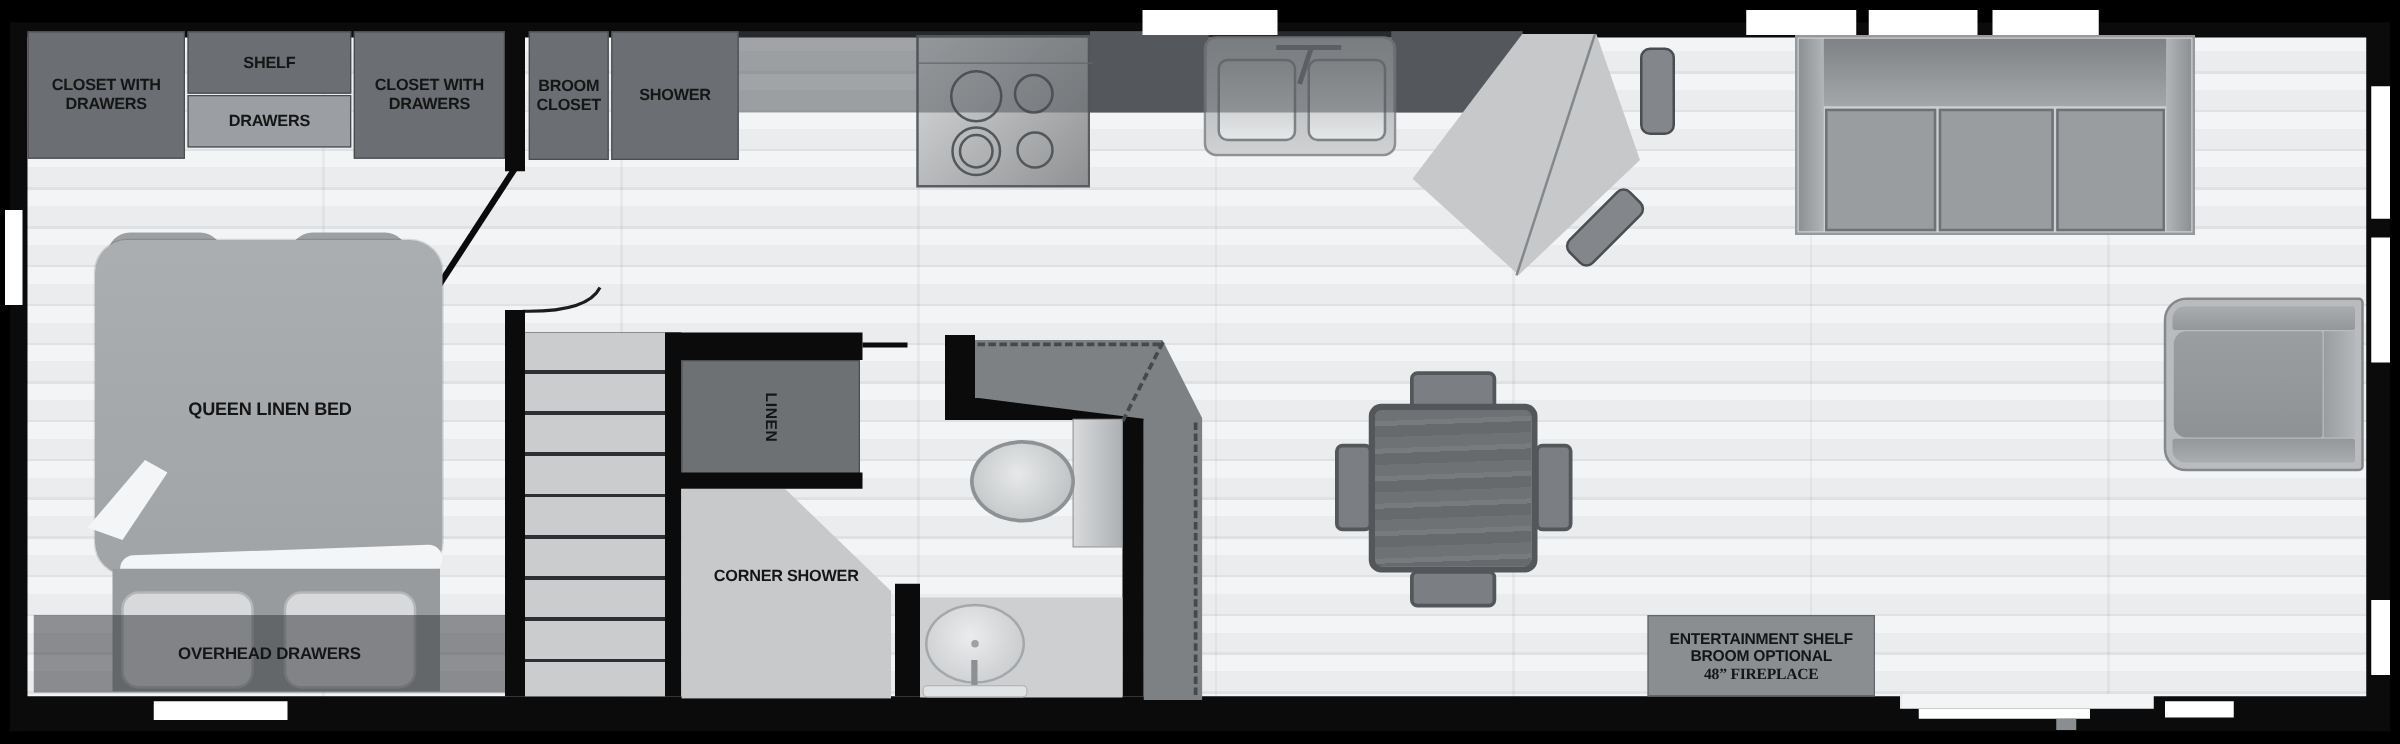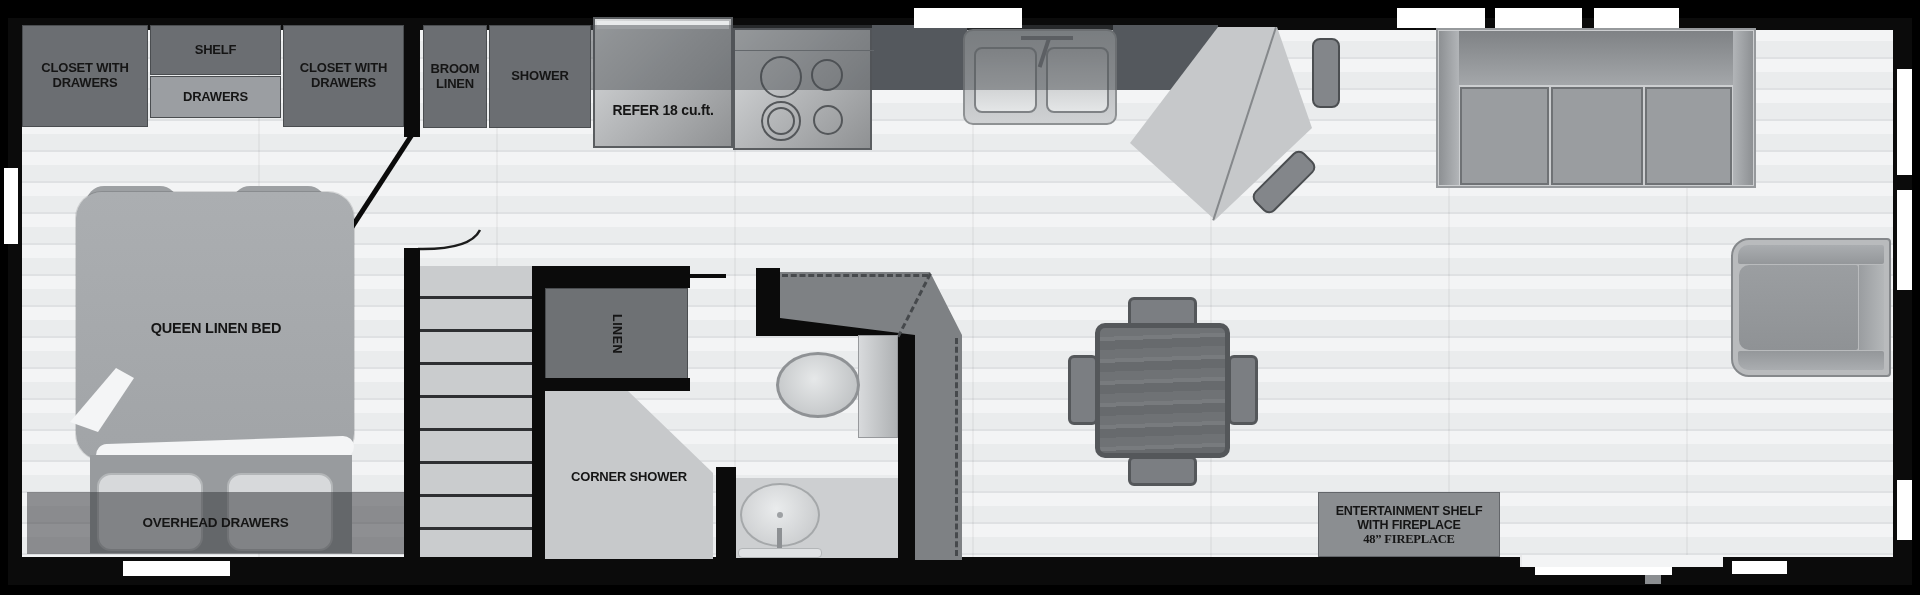--- a/index.html
+++ b/index.html
@@ -51,35 +51,29 @@
     <span class="lbl" style="width:105px;">CLOSET WITH DRAWERS</span>
   </div>
 
   <div class="abs wall" style="left:404px;top:25px;width:16px;height:112px;"></div>
   <div class="abs" style="left:412px;top:130px;width:5px;height:118px;background:#0b0b0b;transform:rotate(33deg);transform-origin:top left;"></div>
   <svg class="abs" style="left:404px;top:130px;" width="90" height="125" viewBox="0 0 90 125">
     <path d="M 76 100 Q 66 120 14 119" fill="none" stroke="#1c1c1c" stroke-width="2.5"></path>
   </svg>
 
   <div class="abs cab" style="left:423px;top:25px;width:64px;height:103px;">
-    <span class="lbl" style="width:55px;">BROOM LINEN</span>
+    <span class="lbl" style="width:55px;">BROOM CLOSET</span>
   </div>
   <div class="abs cab" style="left:489px;top:25px;width:102px;height:103px;">
     <span class="lbl">SHOWER</span>
   </div>
 
   <div class="abs" style="left:872px;top:25px;width:95px;height:65px;background:#60646a;"></div>
   <div class="abs" style="left:1113px;top:25px;width:105px;height:65px;background:#60646a;"></div>
 
-  <div class="abs metal" style="left:593px;top:17px;width:140px;height:131px;">
-    <div class="abs" style="left:2px;top:2px;width:132px;height:8px;background:#e8eaeb;"></div>
-    <div class="abs centered" style="left:0;top:78px;width:136px;height:28px;">
-      <span class="lbl" style="font-size:14px;">REFER 18 cu.ft.</span>
-    </div>
-  </div>
 
   <div class="abs metal" style="left:733px;top:28px;width:139px;height:122px;">
     <div class="abs circ" style="left:25px;top:26px;width:42px;height:42px;"></div>
     <div class="abs circ" style="left:76px;top:29px;width:32px;height:32px;"></div>
     <div class="abs circ" style="left:26px;top:71px;width:40px;height:40px;">
       <div class="circ" style="position:absolute;left:4px;top:4px;width:28px;height:28px;"></div>
     </div>
     <div class="abs circ" style="left:78px;top:75px;width:30px;height:30px;"></div>
     <div class="abs" style="left:0;top:20px;width:139px;height:1px;background:#7e8184;"></div>
   </div>
@@ -120,21 +114,21 @@
   <div class="abs wall" style="left:532px;top:266px;width:13px;height:291px;"></div>
   <div class="abs wall" style="left:532px;top:266px;width:158px;height:22px;"></div>
   <div class="abs wall" style="left:690px;top:274px;width:36px;height:4px;"></div>
 
   <div class="abs cab" style="left:545px;top:288px;width:143px;height:92px;background:#6e7174;">
     <span class="lbl" style="transform:rotate(90deg);font-size:12.5px;letter-spacing:0.5px;">LINEN</span>
   </div>
   <div class="abs wall" style="left:532px;top:378px;width:158px;height:13px;"></div>
 
   <div class="abs" style="left:545px;top:391px;width:168px;height:168px;background:#c7c9cb;clip-path:polygon(0 0,83px 0,168px 82px,168px 168px,0 168px);"></div>
-  <div class="abs centered" style="left:545px;top:468px;width:168px;height:18px;">
+  <div class="abs centered" style="left:545px;top:452px;width:168px;height:18px;">
     <span class="lbl">CORNER SHOWER</span>
   </div>
   <div class="abs wall" style="left:716px;top:467px;width:20px;height:90px;"></div>
 
   <div class="abs wall" style="left:756px;top:268px;width:24px;height:68px;"></div>
   <div class="abs wall" style="left:756px;top:318px;width:159px;height:18px;"></div>
   <div class="abs wall" style="left:898px;top:318px;width:17px;height:239px;"></div>
 
   <div class="abs" style="left:780px;top:272px;width:182px;height:288px;background:#7e8184;clip-path:polygon(0 0,150px 0,182px 63px,182px 288px,135px 288px,135px 63px,0 46px);"></div>
   <div class="abs dash-h" style="left:782px;top:274px;width:146px;height:0;"></div>
@@ -166,21 +160,21 @@
 
   <div class="abs" style="left:1731px;top:238px;width:160px;height:139px;border-radius:18px 4px 4px 18px;background:#b9bbbd;border:2px solid #85888b;box-sizing:border-box;">
     <div class="abs" style="left:5px;top:5px;width:146px;height:19px;border-radius:10px 2px 2px 2px;background:linear-gradient(180deg,#aaadb0,#94979a);"></div>
     <div class="abs" style="left:5px;top:111px;width:146px;height:19px;border-radius:2px 2px 2px 10px;background:linear-gradient(0deg,#aaadb0,#94979a);"></div>
     <div class="abs" style="left:126px;top:25px;width:25px;height:85px;background:linear-gradient(270deg,#b4b7b9,#9a9da0);"></div>
     <div class="abs" style="left:6px;top:25px;width:119px;height:85px;border-radius:10px 2px 2px 10px;background:linear-gradient(180deg,#9b9ea1,#8f9295);"></div>
   </div>
 
   <div class="abs centered" style="left:1318px;top:492px;width:182px;height:65px;background:#8b8e91;border:1px solid #63666a;box-sizing:border-box;flex-direction:column;">
     <span class="lbl" style="font-size:12.5px;">ENTERTAINMENT SHELF</span>
-    <span class="lbl" style="font-size:12.5px;">WITH FIREPLACE</span>
+    <span class="lbl" style="font-size:12.5px;">BROOM OPTIONAL</span>
     <span class="lbl" style="font-size:12.5px;font-family:Liberation Serif, serif;">48” FIREPLACE</span>
   </div>
 
   <div class="abs floor" style="left:1520px;top:555px;width:203px;height:12px;"></div>
   <div class="abs win" style="left:1535px;top:567px;width:137px;height:8px;"></div>
   <div class="abs" style="left:1645px;top:575px;width:16px;height:9px;background:#8b8e91;"></div>
 
   <div class="abs win" style="left:914px;top:8px;width:108px;height:20px;"></div>
   <div class="abs win" style="left:1397px;top:8px;width:88px;height:20px;"></div>
   <div class="abs win" style="left:1495px;top:8px;width:87px;height:20px;"></div>

